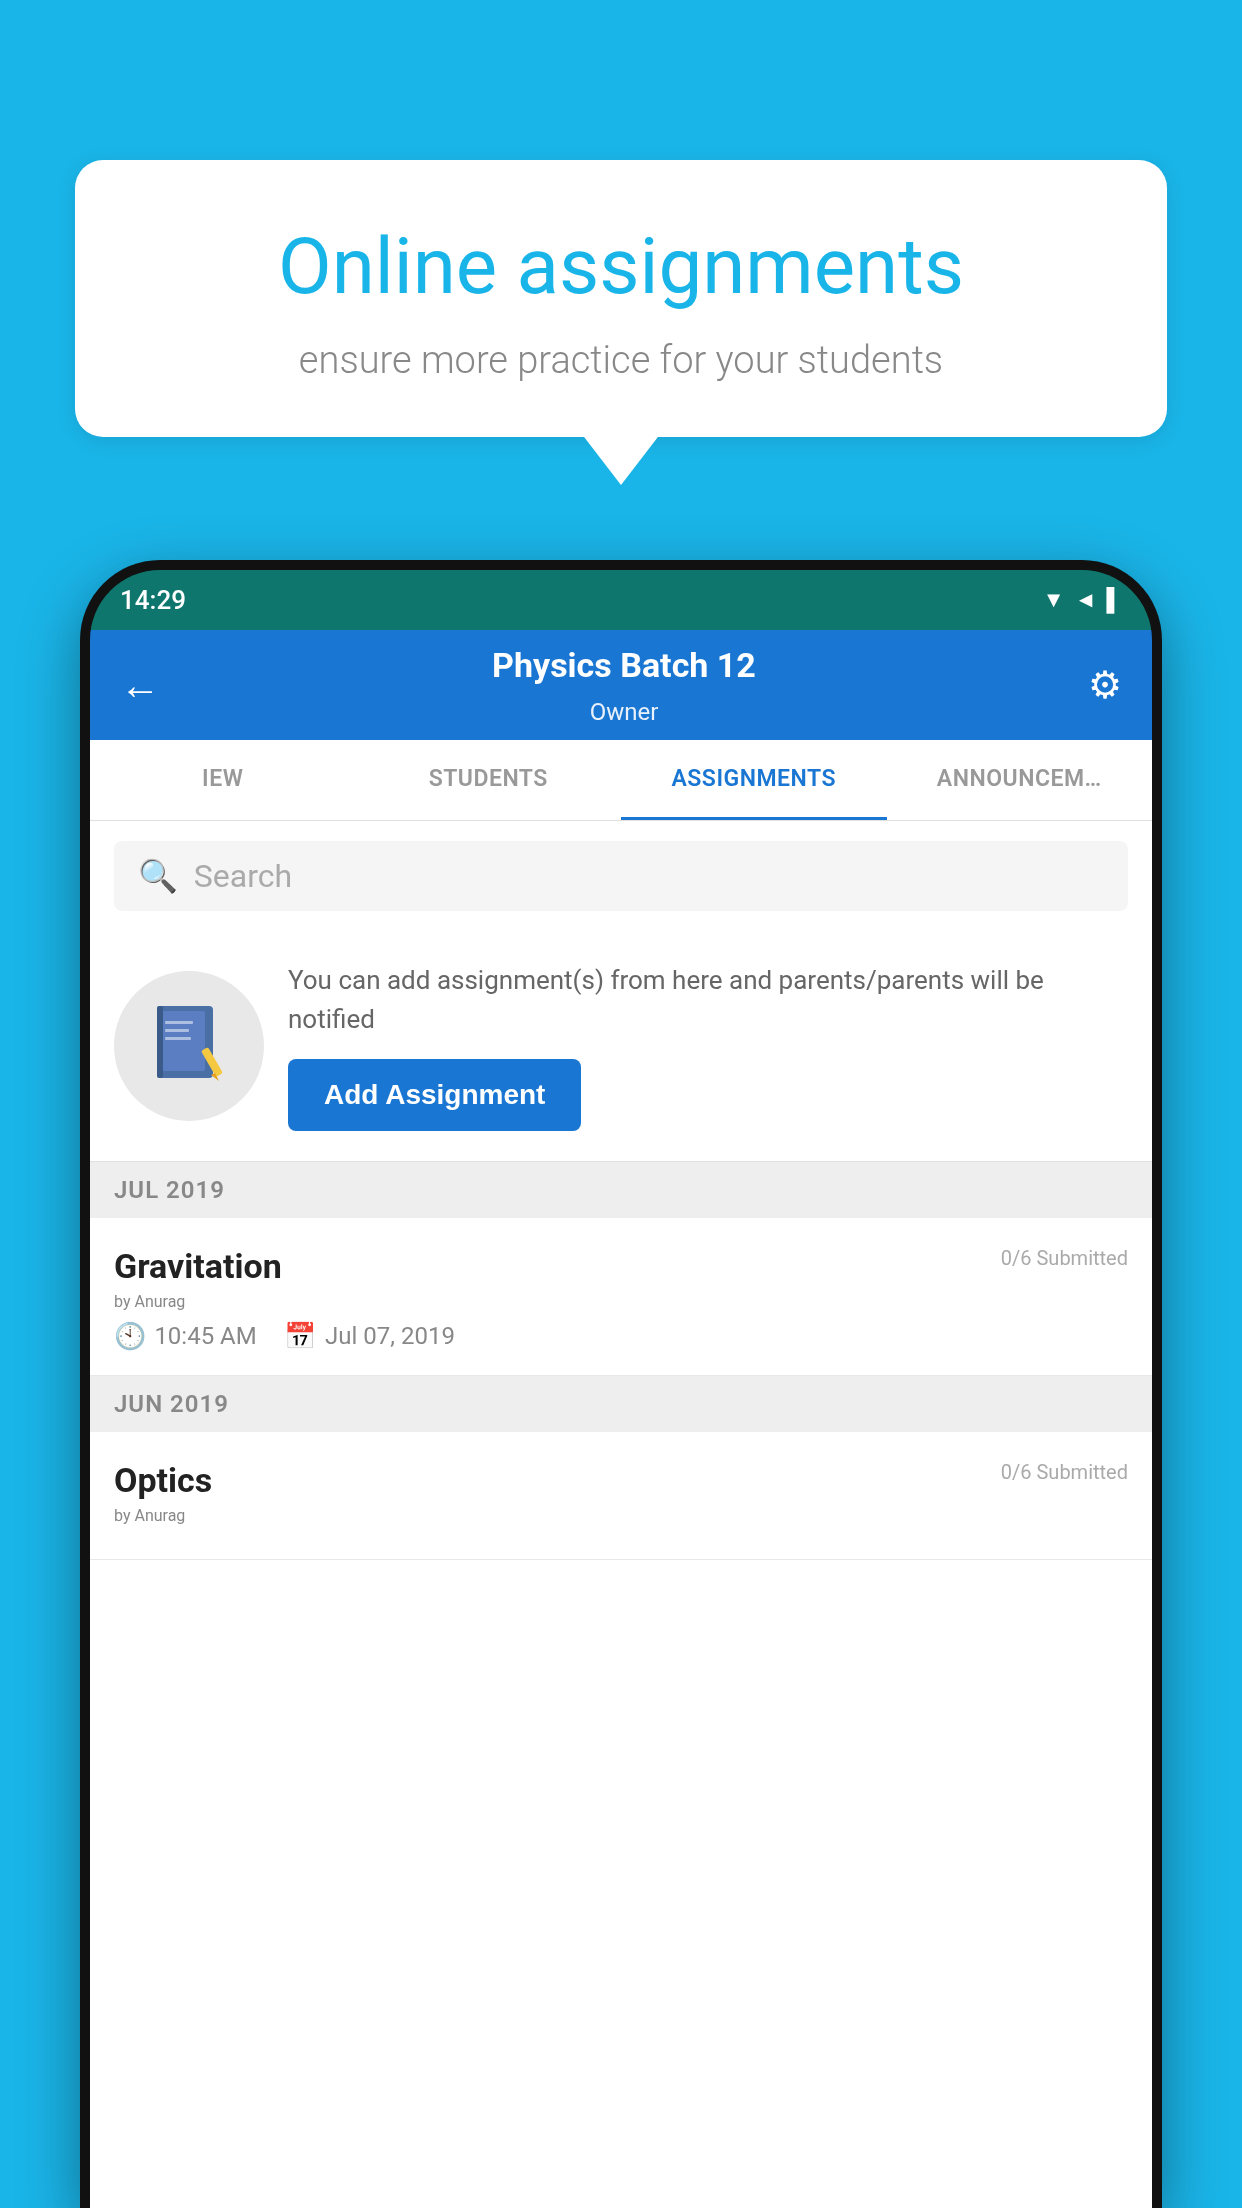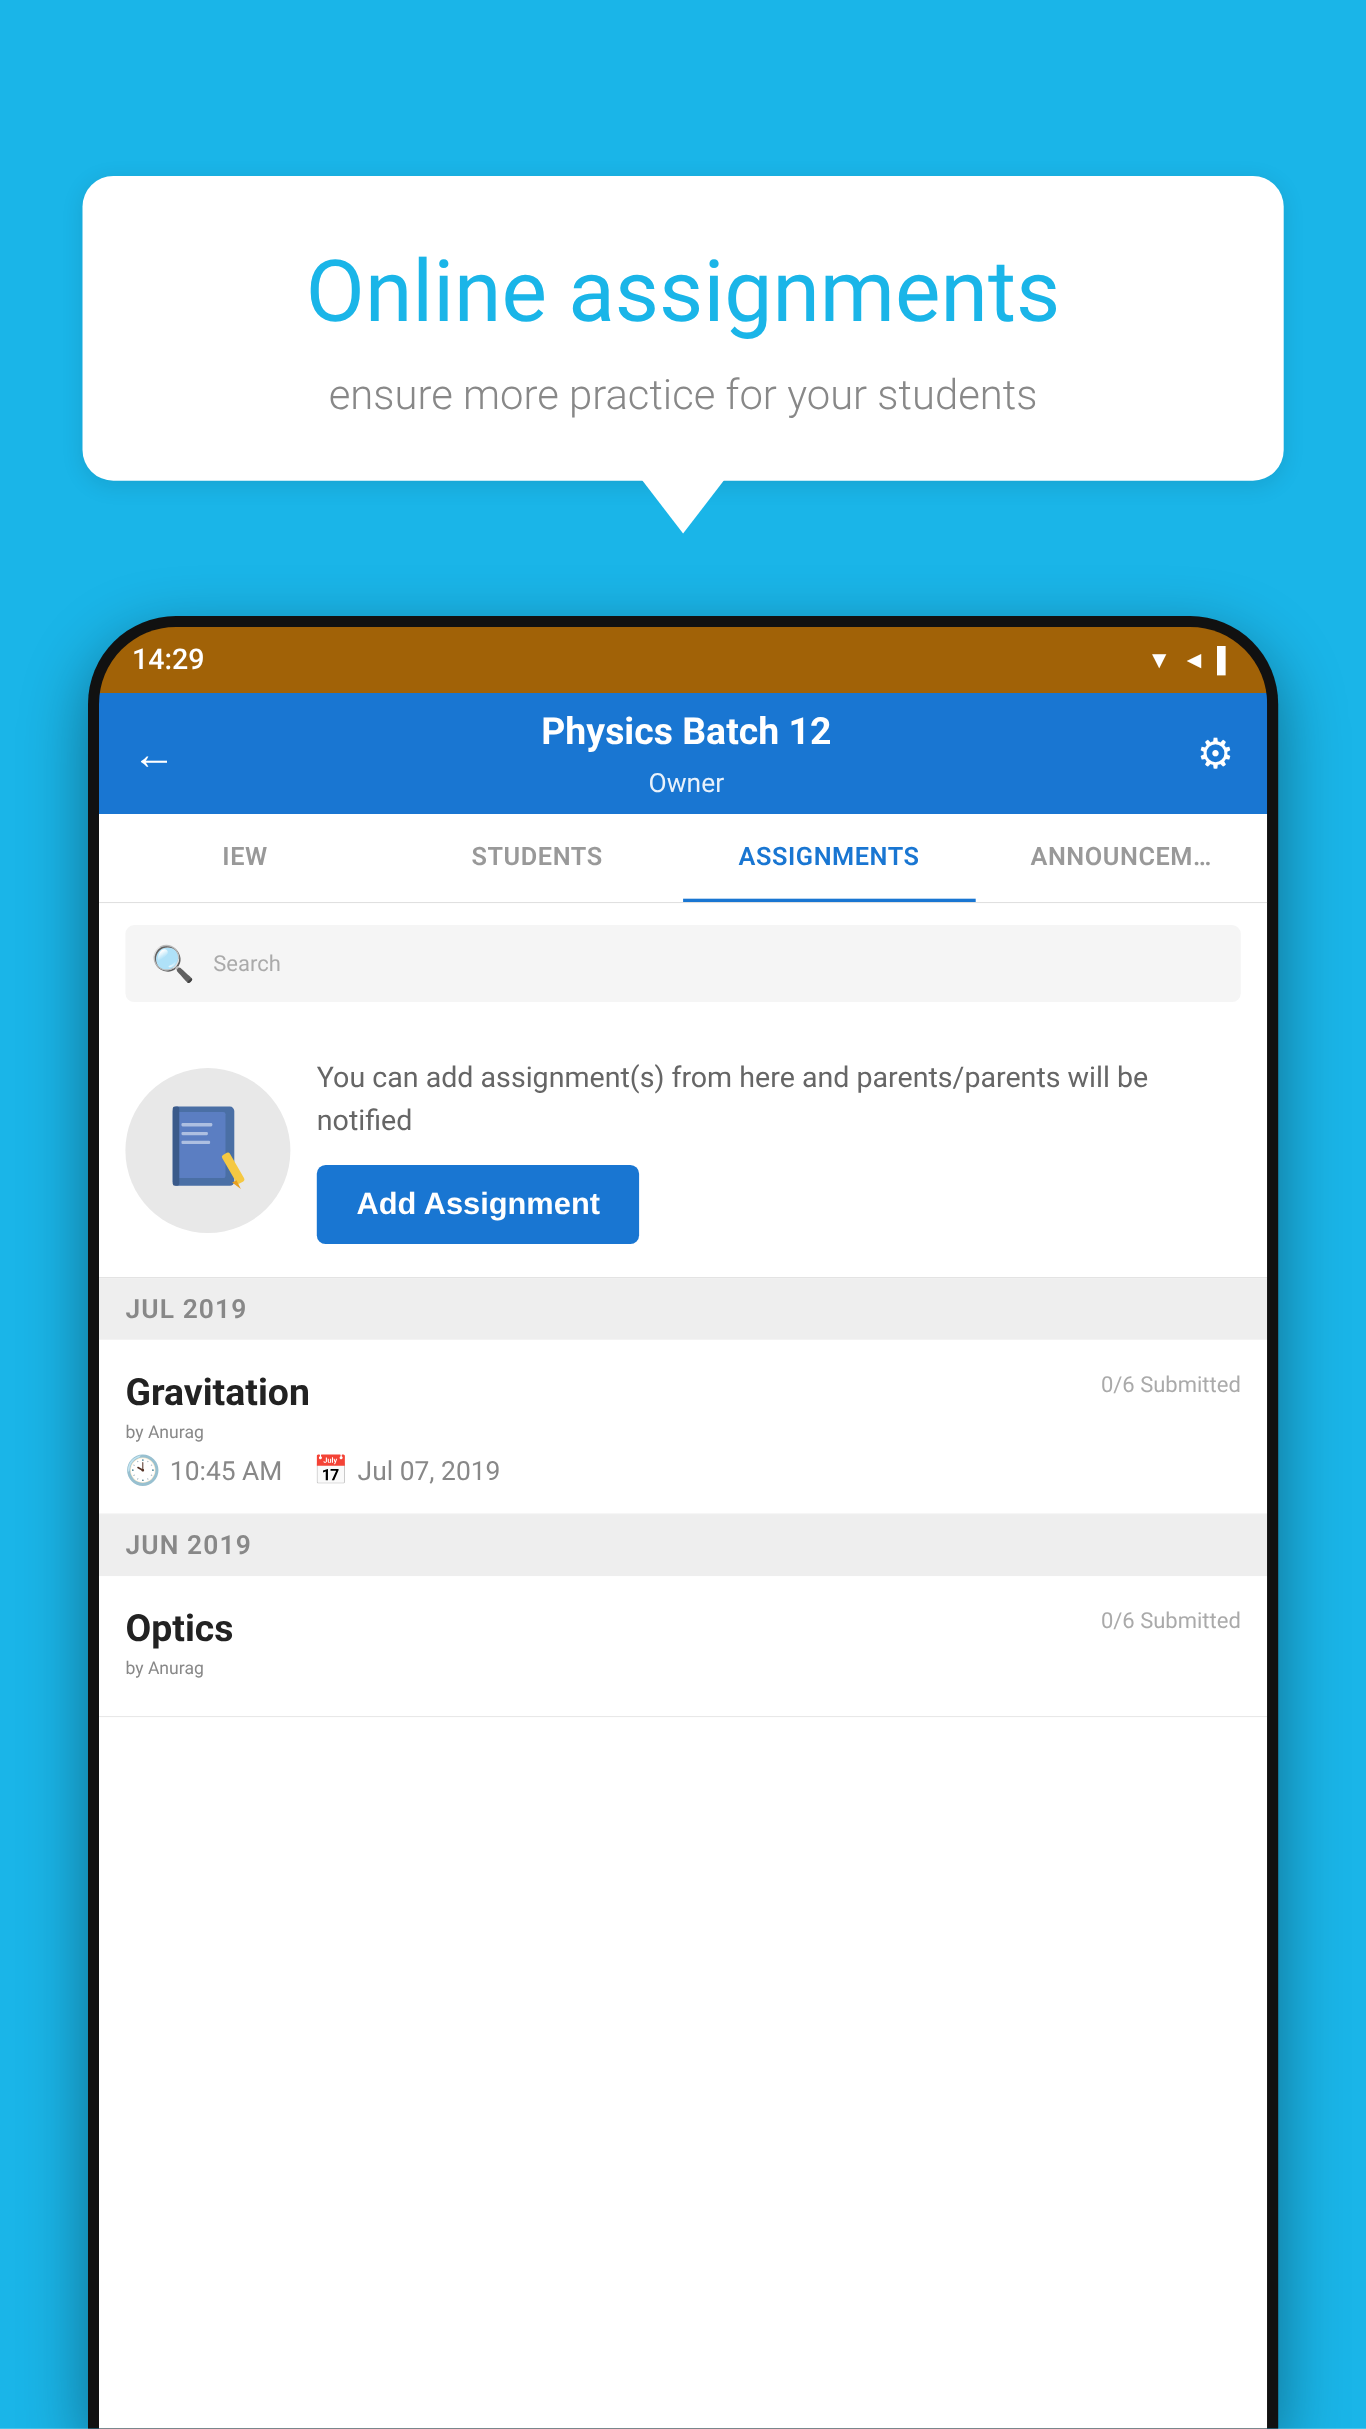--- a/index.html
+++ b/index.html
@@ -68,21 +68,21 @@
       left: 10px;
       right: 10px;
       bottom: 0;
       background: #111;
       border-radius: 70px 70px 0 0;
       overflow: hidden;
     }
 
     
     .status-bar {
-      background: #a16207;
+      background: #0f766e;
       height: 60px;
       display: flex;
       align-items: center;
       justify-content: space-between;
       padding: 0 30px;
       position: relative;
     }
     .status-time {
       color: white;
       font-size: 26px;
@@ -188,21 +188,21 @@
       border-radius: 8px;
       padding: 16px 24px;
       gap: 16px;
     }
     .search-icon-svg {
       color: #aaa;
       font-size: 32px;
     }
     .search-placeholder {
       color: #aaa;
-      font-size: 20px;
+      font-size: 32px;
     }
 
     
     .add-promo {
       display: flex;
       align-items: center;
       padding: 30px 24px;
       gap: 24px;
       background: white;
       border-bottom: 1px solid #e0e0e0;

